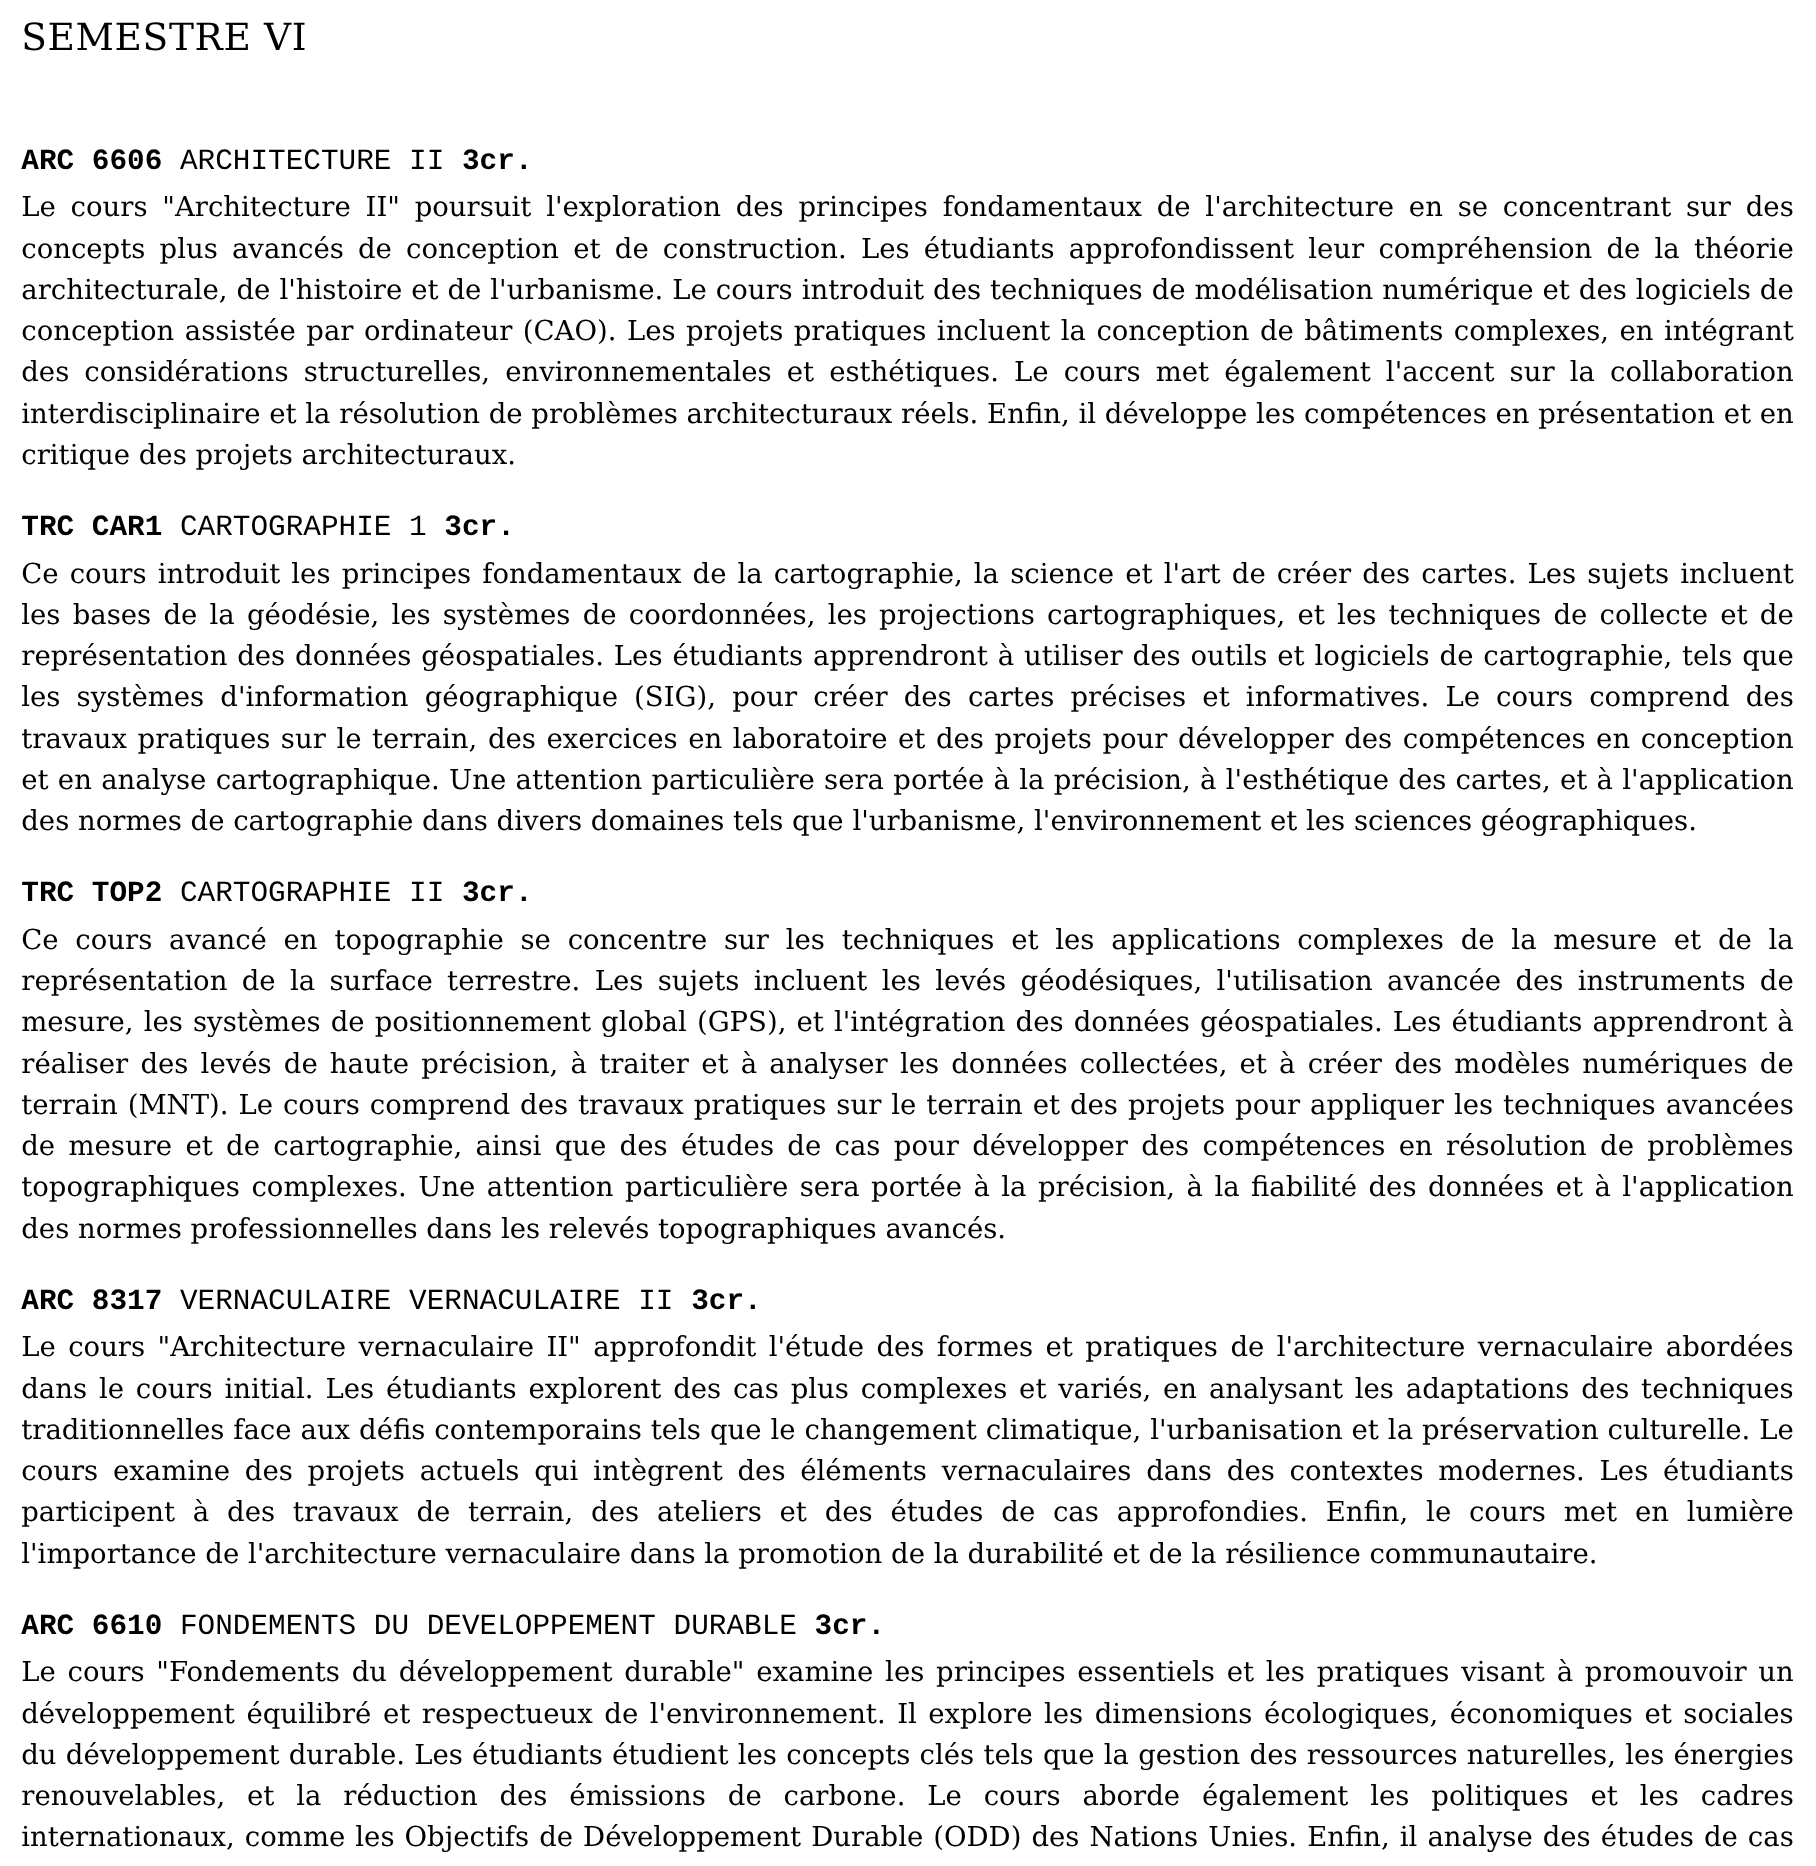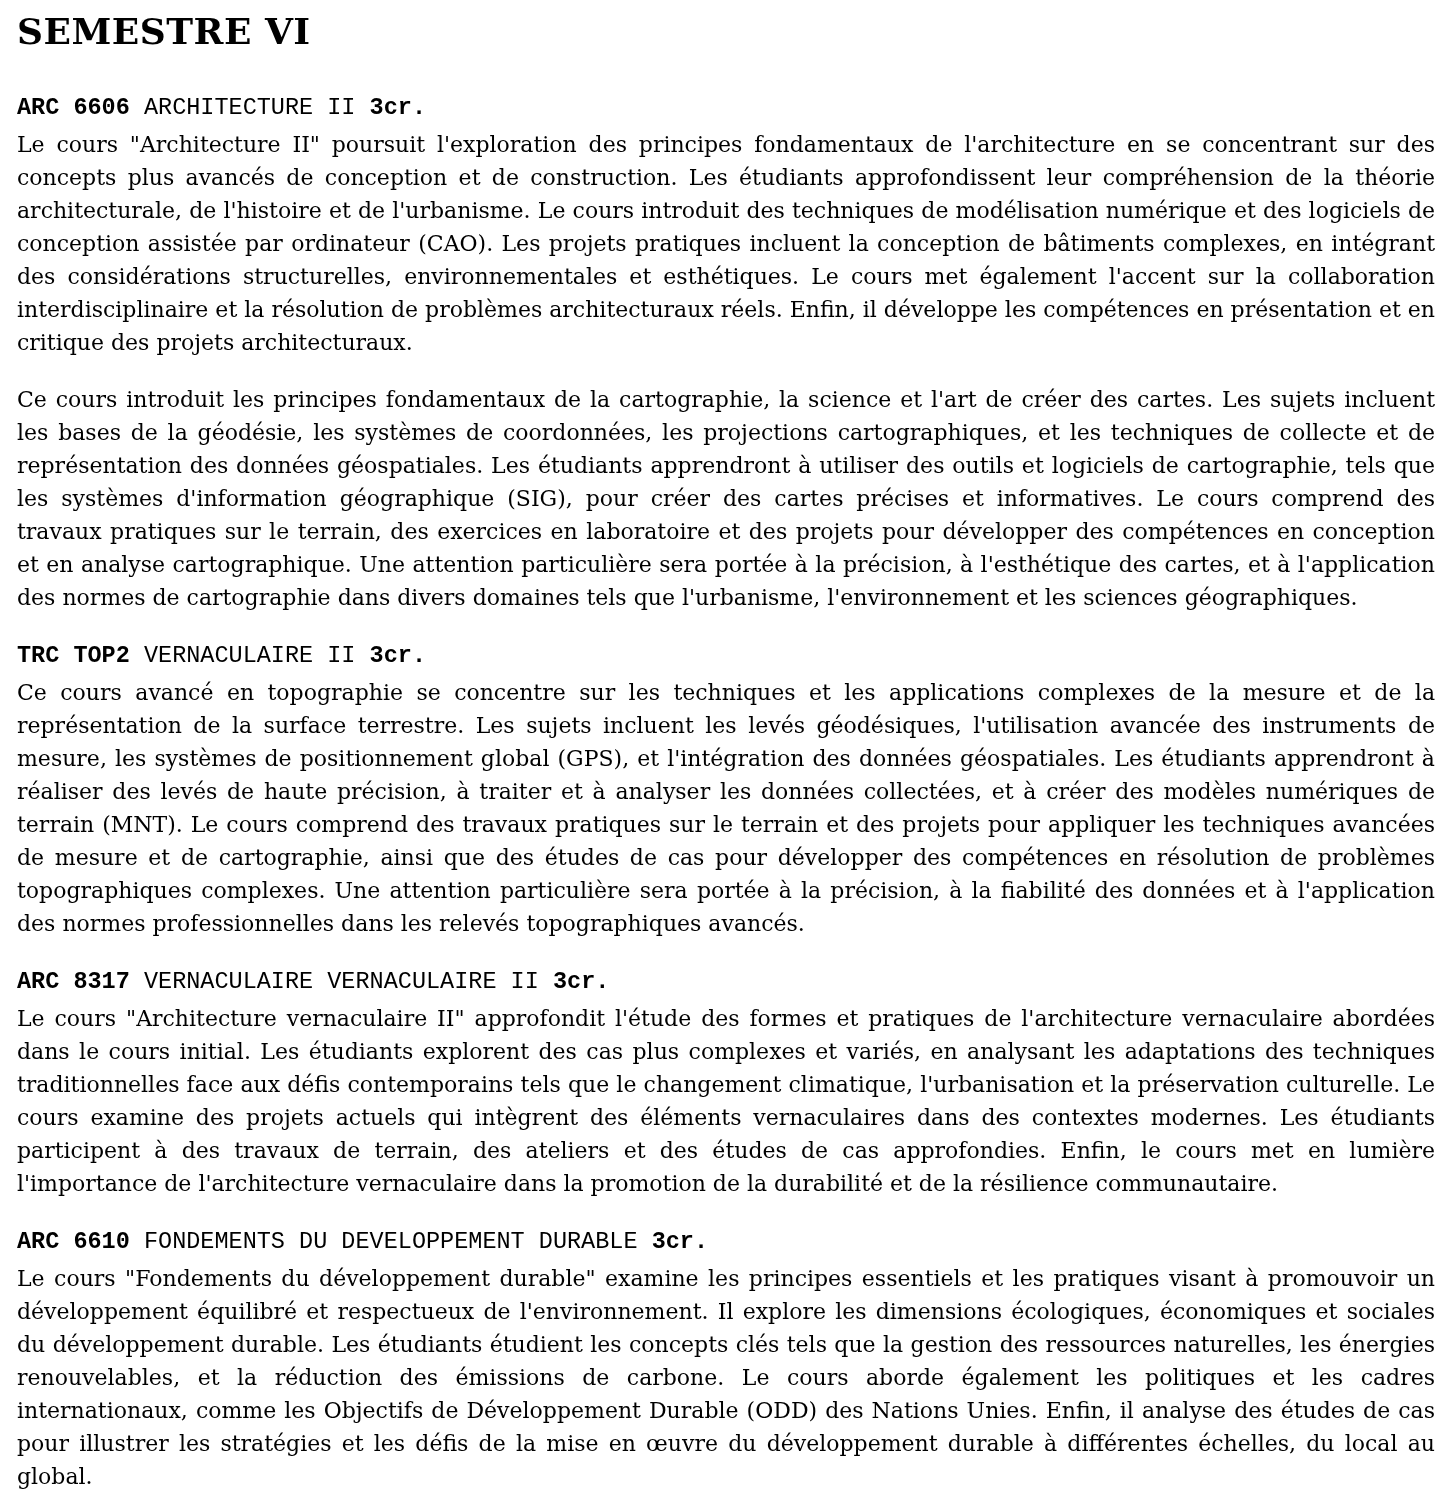--- a/index.html
+++ b/index.html
@@ -10,24 +10,24 @@
   body {
     width: 1453px;
     height: 1493px;
     box-sizing: border-box;
     padding: 12px 18px 10px 17px;
     font-family: "DejaVu Serif", serif;
     color: #000000;
     overflow: hidden;
   }
   .doc-title {
-    font-size: 36px;
-    font-weight: bold;
+    font-size: 30px;
+    font-weight: normal;
     line-height: 38px;
-    margin: 0 0 40px 0;
+    margin: 0 0 62px 0;
     letter-spacing: 0.5px;
   }
   .course-section {
     margin-top: 24px;
   }
   .course-heading {
     font-size: 23.5px;
     line-height: 36px;
     margin: 0 0 2px 0;
     white-space: nowrap;
@@ -57,27 +57,32 @@
 <section class="course-section">
   <div class="course-heading">
     <span class="course-code">ARC 6606</span>
     <span class="course-name">ARCHITECTURE II</span>
     <span class="course-credits">3cr.</span>
   </div>
   <p class="course-description">Le cours "Architecture II" poursuit l'exploration des principes fondamentaux de l'architecture en se concentrant sur des concepts plus avancés de conception et de construction. Les étudiants approfondissent leur compréhension de la théorie architecturale, de l'histoire et de l'urbanisme. Le cours introduit des techniques de modélisation numérique et des logiciels de conception assistée par ordinateur (CAO). Les projets pratiques incluent la conception de bâtiments complexes, en intégrant des considérations structurelles, environnementales et esthétiques. Le cours met également l'accent sur la collaboration interdisciplinaire et la résolution de problèmes architecturaux réels. Enfin, il développe les compétences en présentation et en critique des projets architecturaux.</p>
 </section>
 
 <section class="course-section">
+  <div class="course-heading">
+    <span class="course-code">TRC CAR1</span>
+    <span class="course-name">CARTOGRAPHIE 1</span>
+    <span class="course-credits">3cr.</span>
+  </div>
   <p class="course-description">Ce cours introduit les principes fondamentaux de la cartographie, la science et l'art de créer des cartes. Les sujets incluent les bases de la géodésie, les systèmes de coordonnées, les projections cartographiques, et les techniques de collecte et de représentation des données géospatiales. Les étudiants apprendront à utiliser des outils et logiciels de cartographie, tels que les systèmes d'information géographique (SIG), pour créer des cartes précises et informatives. Le cours comprend des travaux pratiques sur le terrain, des exercices en laboratoire et des projets pour développer des compétences en conception et en analyse cartographique. Une attention particulière sera portée à la précision, à l'esthétique des cartes, et à l'application des normes de cartographie dans divers domaines tels que l'urbanisme, l'environnement et les sciences géographiques.</p>
 </section>
 
 <section class="course-section">
   <div class="course-heading">
     <span class="course-code">TRC TOP2</span>
-    <span class="course-name">VERNACULAIRE II</span>
+    <span class="course-name">CARTOGRAPHIE II</span>
     <span class="course-credits">3cr.</span>
   </div>
   <p class="course-description">Ce cours avancé en topographie se concentre sur les techniques et les applications complexes de la mesure et de la représentation de la surface terrestre. Les sujets incluent les levés géodésiques, l'utilisation avancée des instruments de mesure, les systèmes de positionnement global (GPS), et l'intégration des données géospatiales. Les étudiants apprendront à réaliser des levés de haute précision, à traiter et à analyser les données collectées, et à créer des modèles numériques de terrain (MNT). Le cours comprend des travaux pratiques sur le terrain et des projets pour appliquer les techniques avancées de mesure et de cartographie, ainsi que des études de cas pour développer des compétences en résolution de problèmes topographiques complexes. Une attention particulière sera portée à la précision, à la fiabilité des données et à l'application des normes professionnelles dans les relevés topographiques avancés.</p>
 </section>
 
 <section class="course-section">
   <div class="course-heading">
     <span class="course-code">ARC 8317</span>
     <span class="course-name">VERNACULAIRE VERNACULAIRE II</span>
     <span class="course-credits">3cr.</span>

